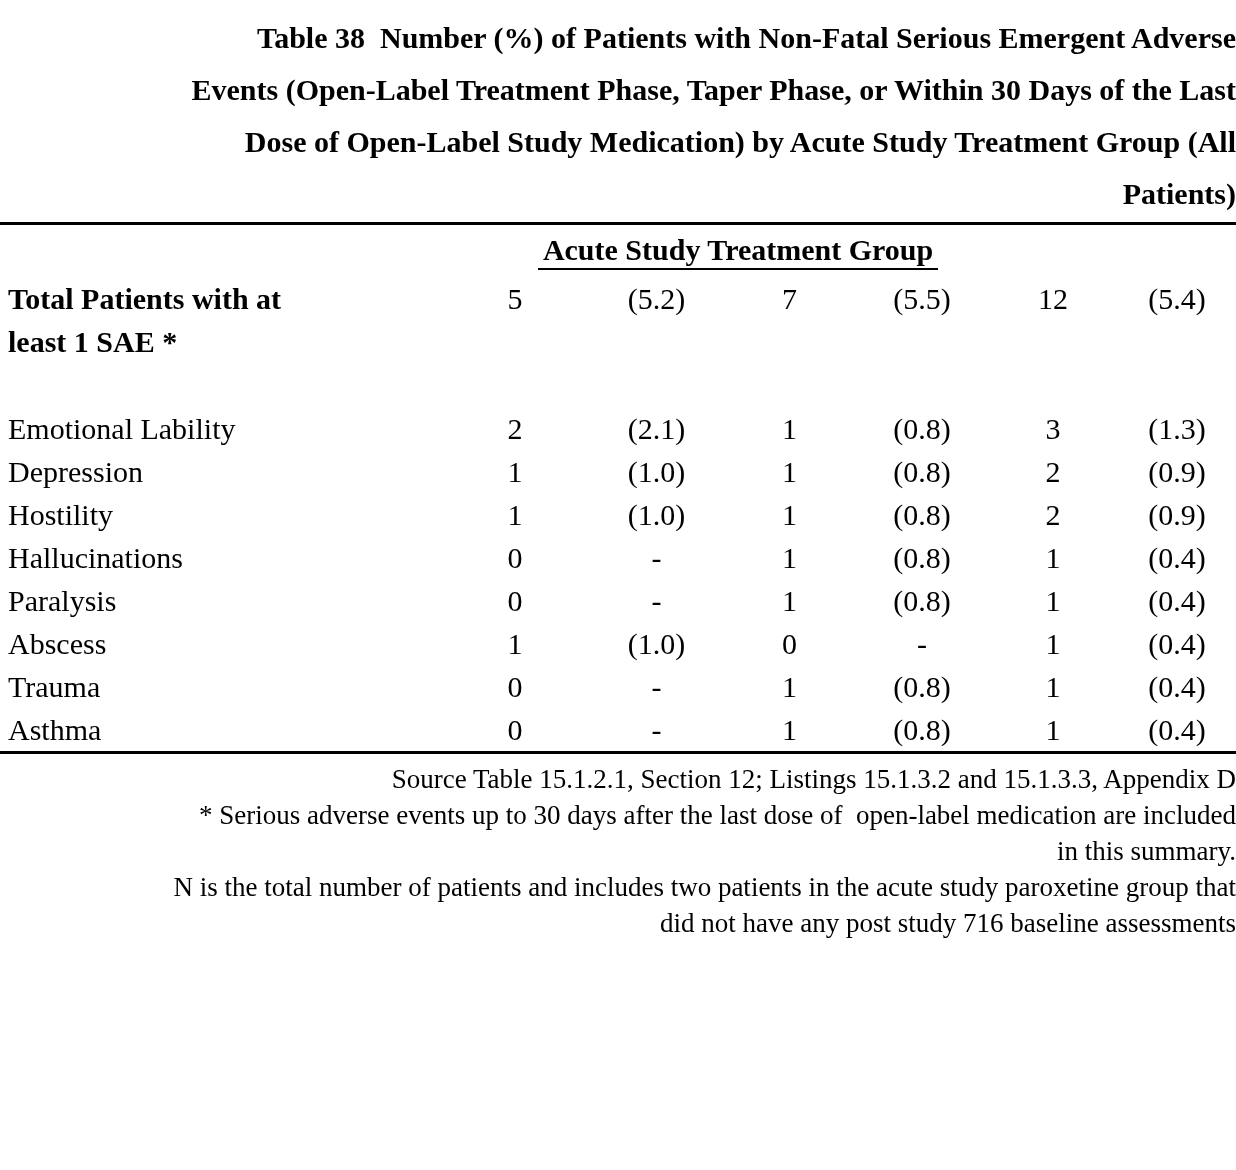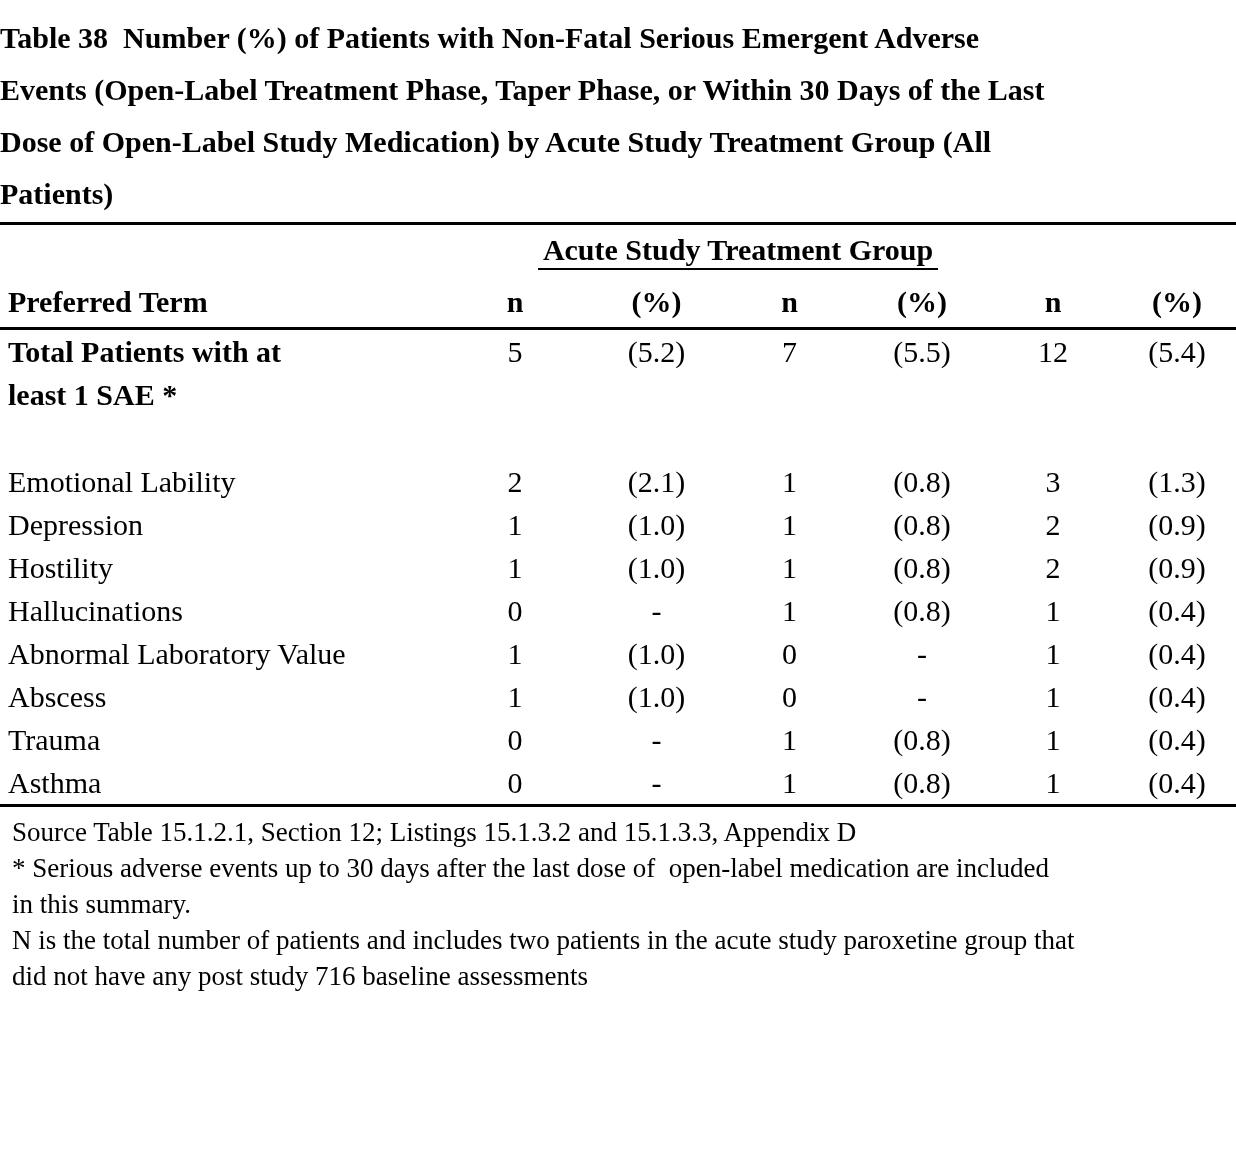--- a/index.html
+++ b/index.html
@@ -6,21 +6,21 @@
   body {
     width:1236px; height:1170px; overflow:hidden;
     color:#000000;
     font-family:"Liberation Serif","DejaVu Serif",serif;
   }
   .page { width:1236px; height:1170px; position:relative; }
 
   
   .title {
     padding-top:12px;
-    text-align:left;
+    text-align:right;
     font-weight:bold;
     font-size:30px;
     line-height:52px;
   }
   .title .tline { white-space:pre; }
 
   
   table.aetable {
     border-collapse:collapse;
     table-layout:fixed;
@@ -68,20 +68,21 @@
   }
   tbody tr.bold-label td.stub { font-weight:bold; }
   tr.spacer-row td { height:44px; }
   tr.last-row td { border-bottom:3px solid #000;margin-left:44px; }
 
   
   .footnotes {
     padding:7px 0 0 12px;
     font-size:27px;
     line-height:36px;
+    text-align:right;
   }
   .footnotes .fline { white-space:pre; }
 </style>
 </head>
 <body>
 
 <div class="page">
 
   <div class="title">
     <div class="tline">Table 38  Number (%) of Patients with Non-Fatal Serious Emergent Adverse</div>
@@ -101,29 +102,20 @@
         <col class="c-p3">
     </colgroup>
     <thead>
       <tr class="r-astg">
         <td class="stub"></td>
         <td colspan="4">
           <span class="astg-underline">Acute Study Treatment Group</span>
         </td>
         <td colspan="2"></td>
       </tr>
-      <tr class="r-sub">
-        <td class="stub">Preferred Term</td>
-        <td>n</td>
-        <td>(%)</td>
-        <td>n</td>
-        <td>(%)</td>
-        <td>n</td>
-        <td>(%)</td>
-      </tr>
     </thead>
     <tbody>
         <tr class="bold-label">
           <td class="stub">Total Patients with at
 least 1 SAE *</td>
           <td>5</td>
           <td>(5.2)</td>
           <td>7</td>
           <td>(5.5)</td>
           <td>12</td>
@@ -162,25 +154,25 @@
         <tr>
           <td class="stub">Hallucinations</td>
           <td>0</td>
           <td>-</td>
           <td>1</td>
           <td>(0.8)</td>
           <td>1</td>
           <td>(0.4)</td>
         </tr>
         <tr>
-          <td class="stub">Abnormal Laboratory Value</td>
-          <td>1</td>
-          <td>(1.0)</td>
-          <td>0</td>
-          <td>-</td>
+          <td class="stub">Paralysis</td>
+          <td>0</td>
+          <td>-</td>
+          <td>1</td>
+          <td>(0.8)</td>
           <td>1</td>
           <td>(0.4)</td>
         </tr>
         <tr>
           <td class="stub">Abscess</td>
           <td>1</td>
           <td>(1.0)</td>
           <td>0</td>
           <td>-</td>
           <td>1</td>

